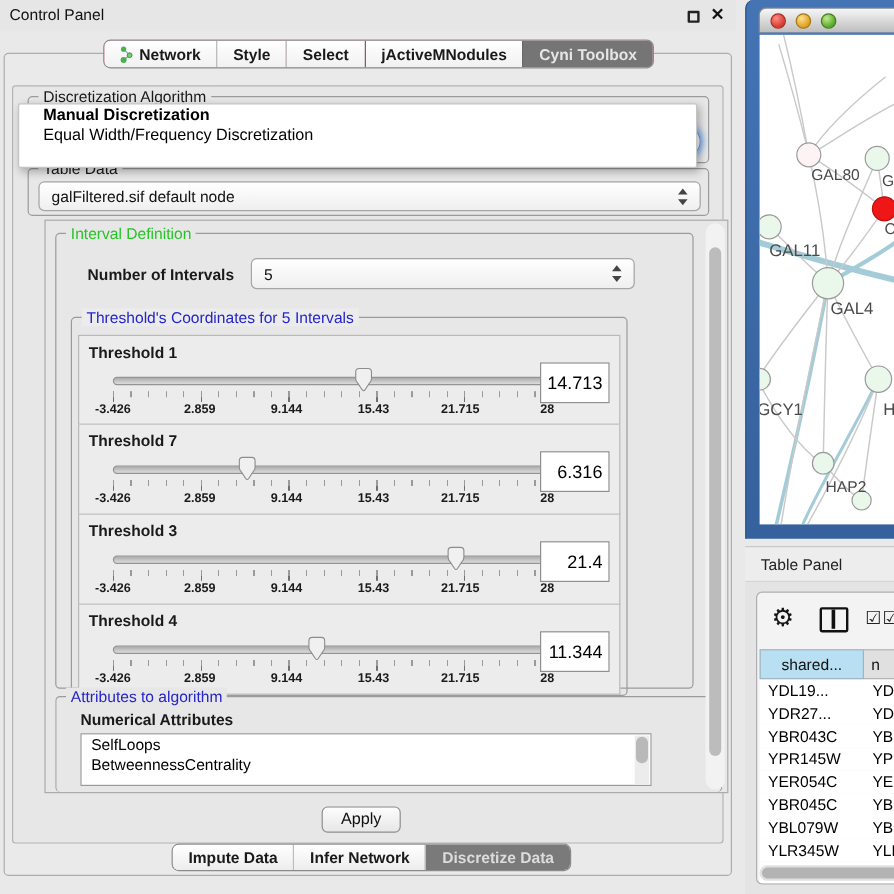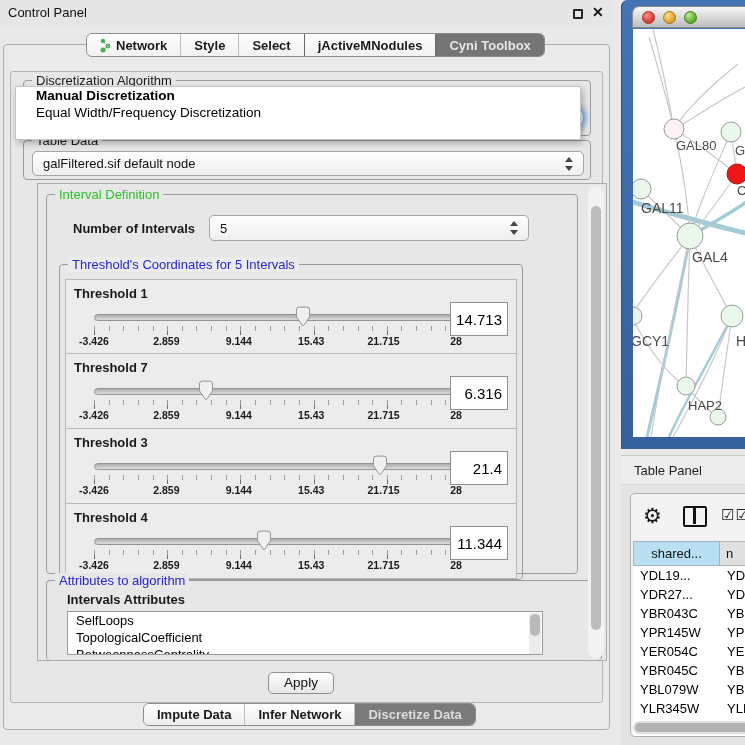--- a/index.html
+++ b/index.html
@@ -268,24 +268,23 @@
             </div>
             <input class="thr-value" value="11.344" style="">
           </div>
 
         </div>
       </div>
     </div>
 
     <div class="gb" style="left:8px; top:396px; width:556px; height:80px; border-bottom:none;">
       <span class="legend blue">Attributes to algorithm</span>
-      <span class="attrs-label">Intervals Attributes</span>
+      <span class="attrs-label">Numerical Attributes</span>
       <div id="attr-list">
         <div class="attr-item">SelfLoops</div>
-        <div class="attr-item">TopologicalCoefficient</div>
         <div class="attr-item">BetweennessCentrality</div>
         <div id="attr-vscroll">
             <div class="thumb"></div>
           </div>
       </div>
     </div>
 
     <div id="settings-vscroll">
         <div class="thumb"></div>
       </div>

